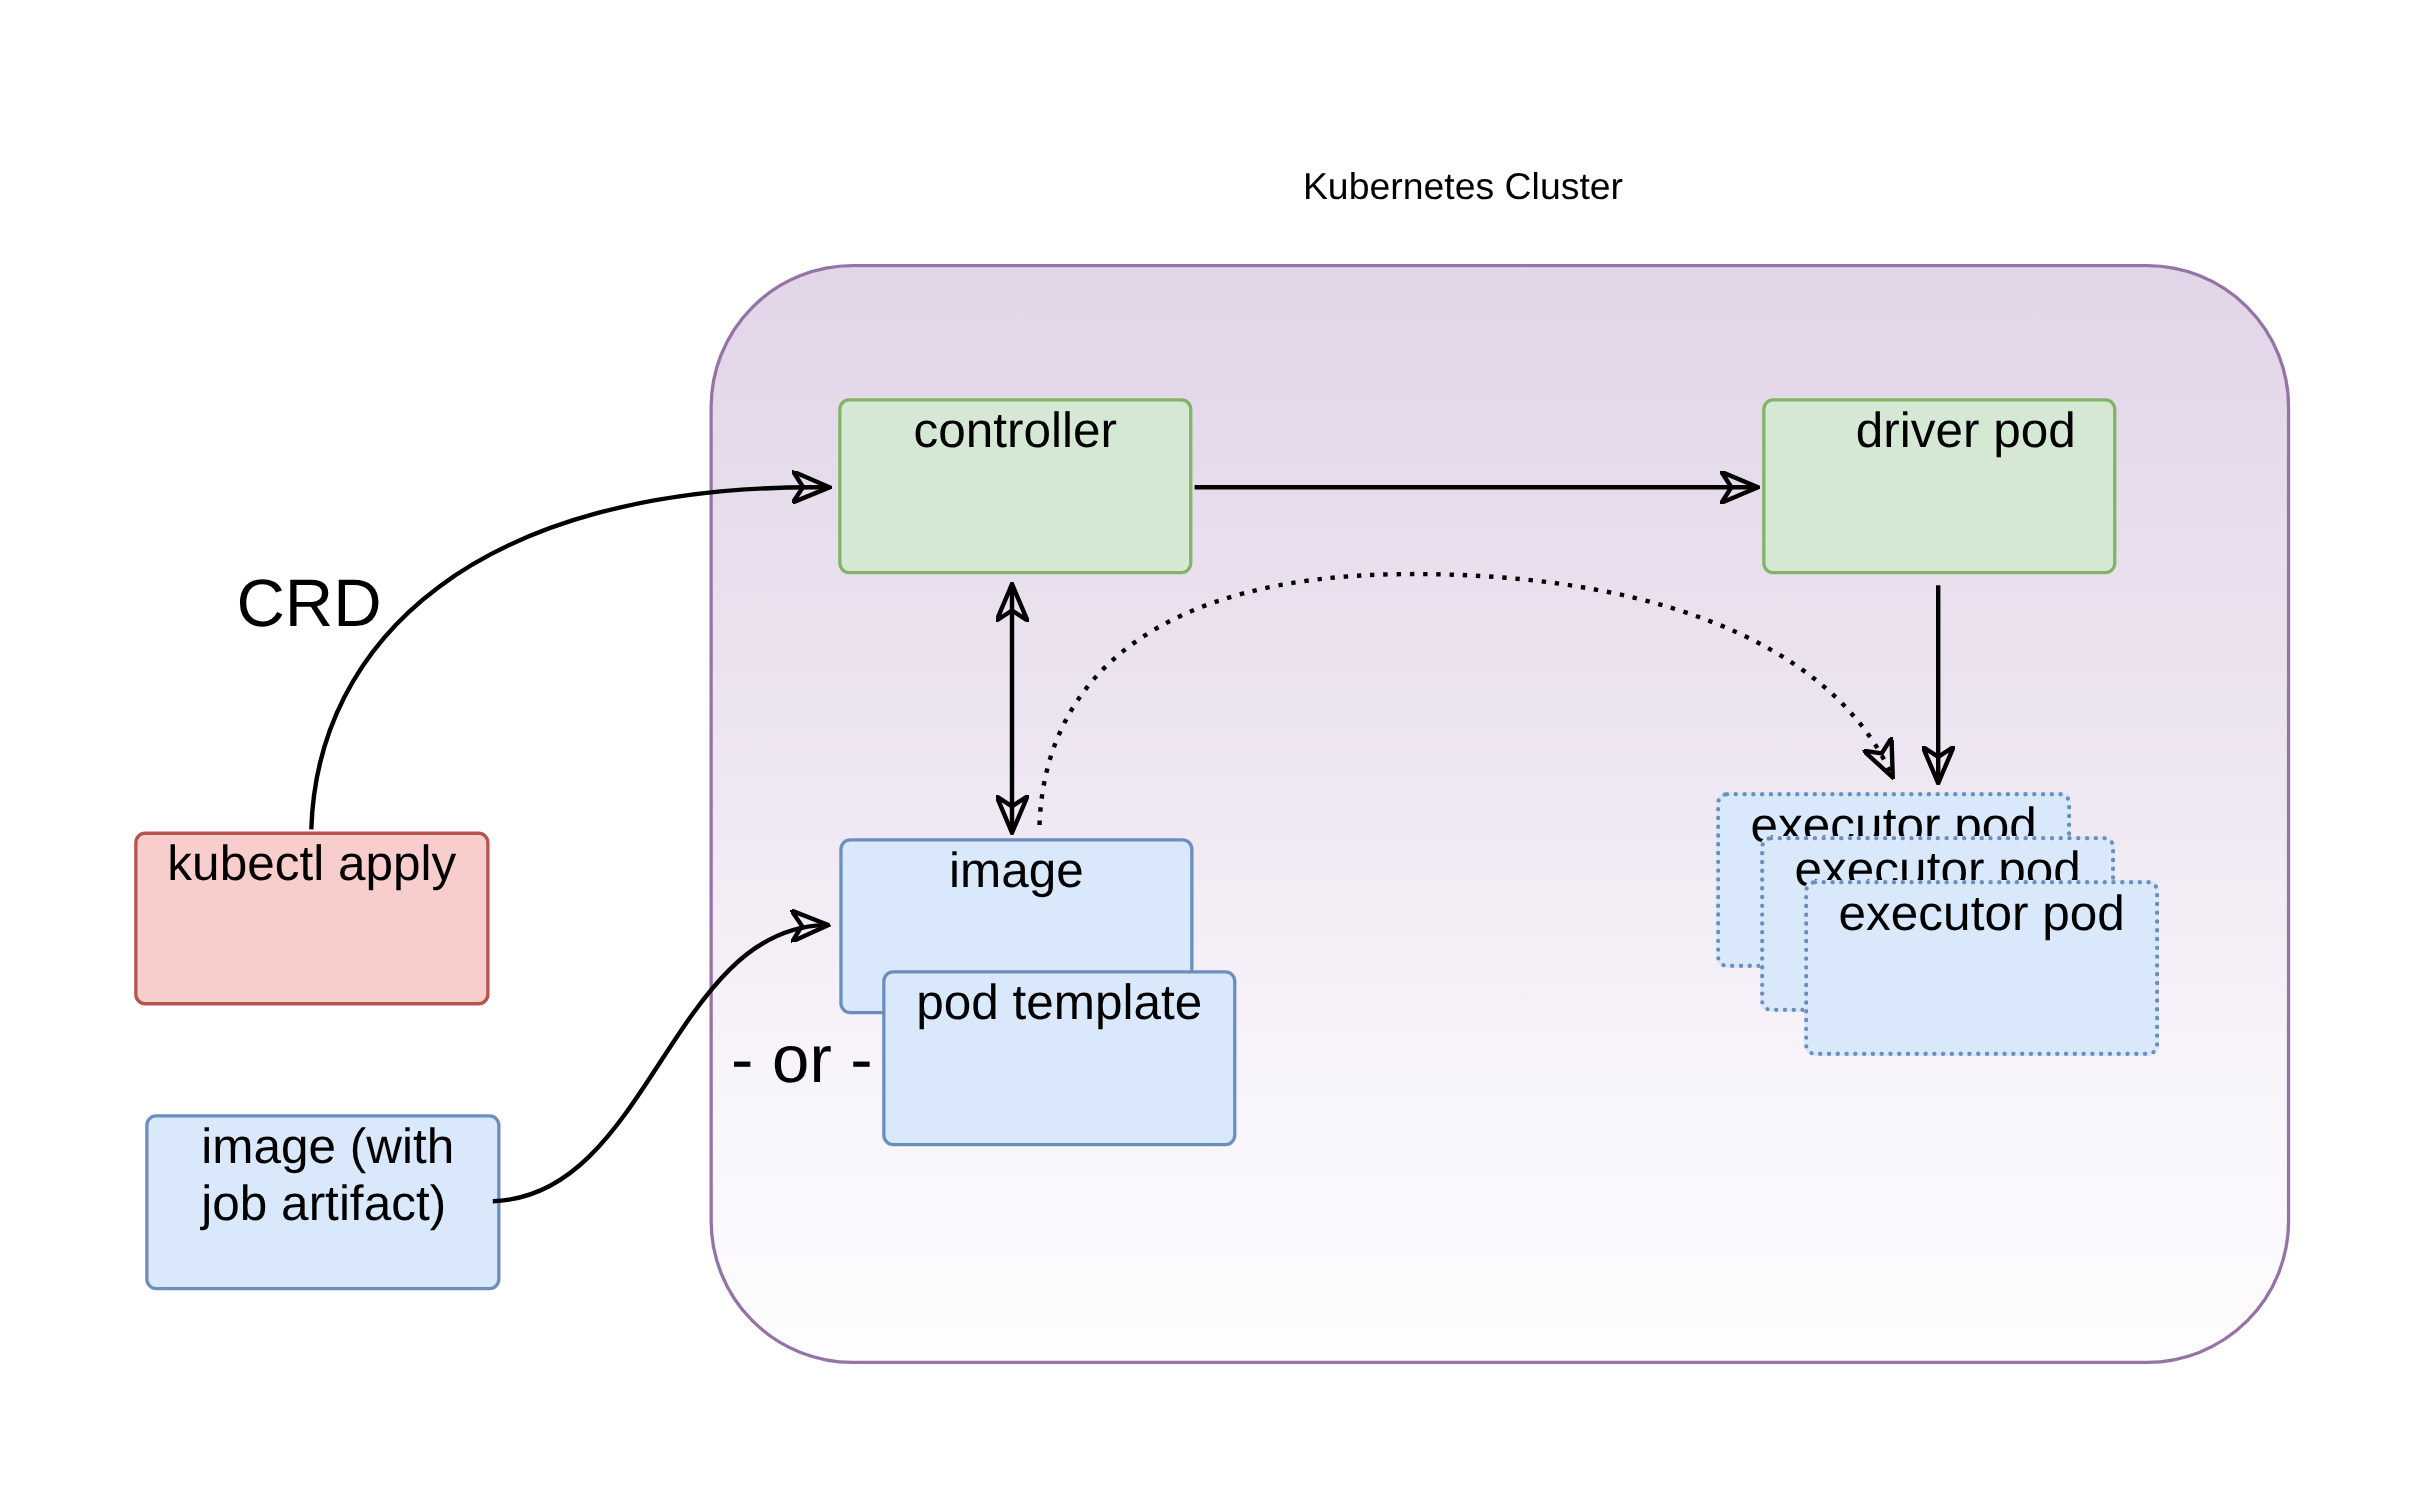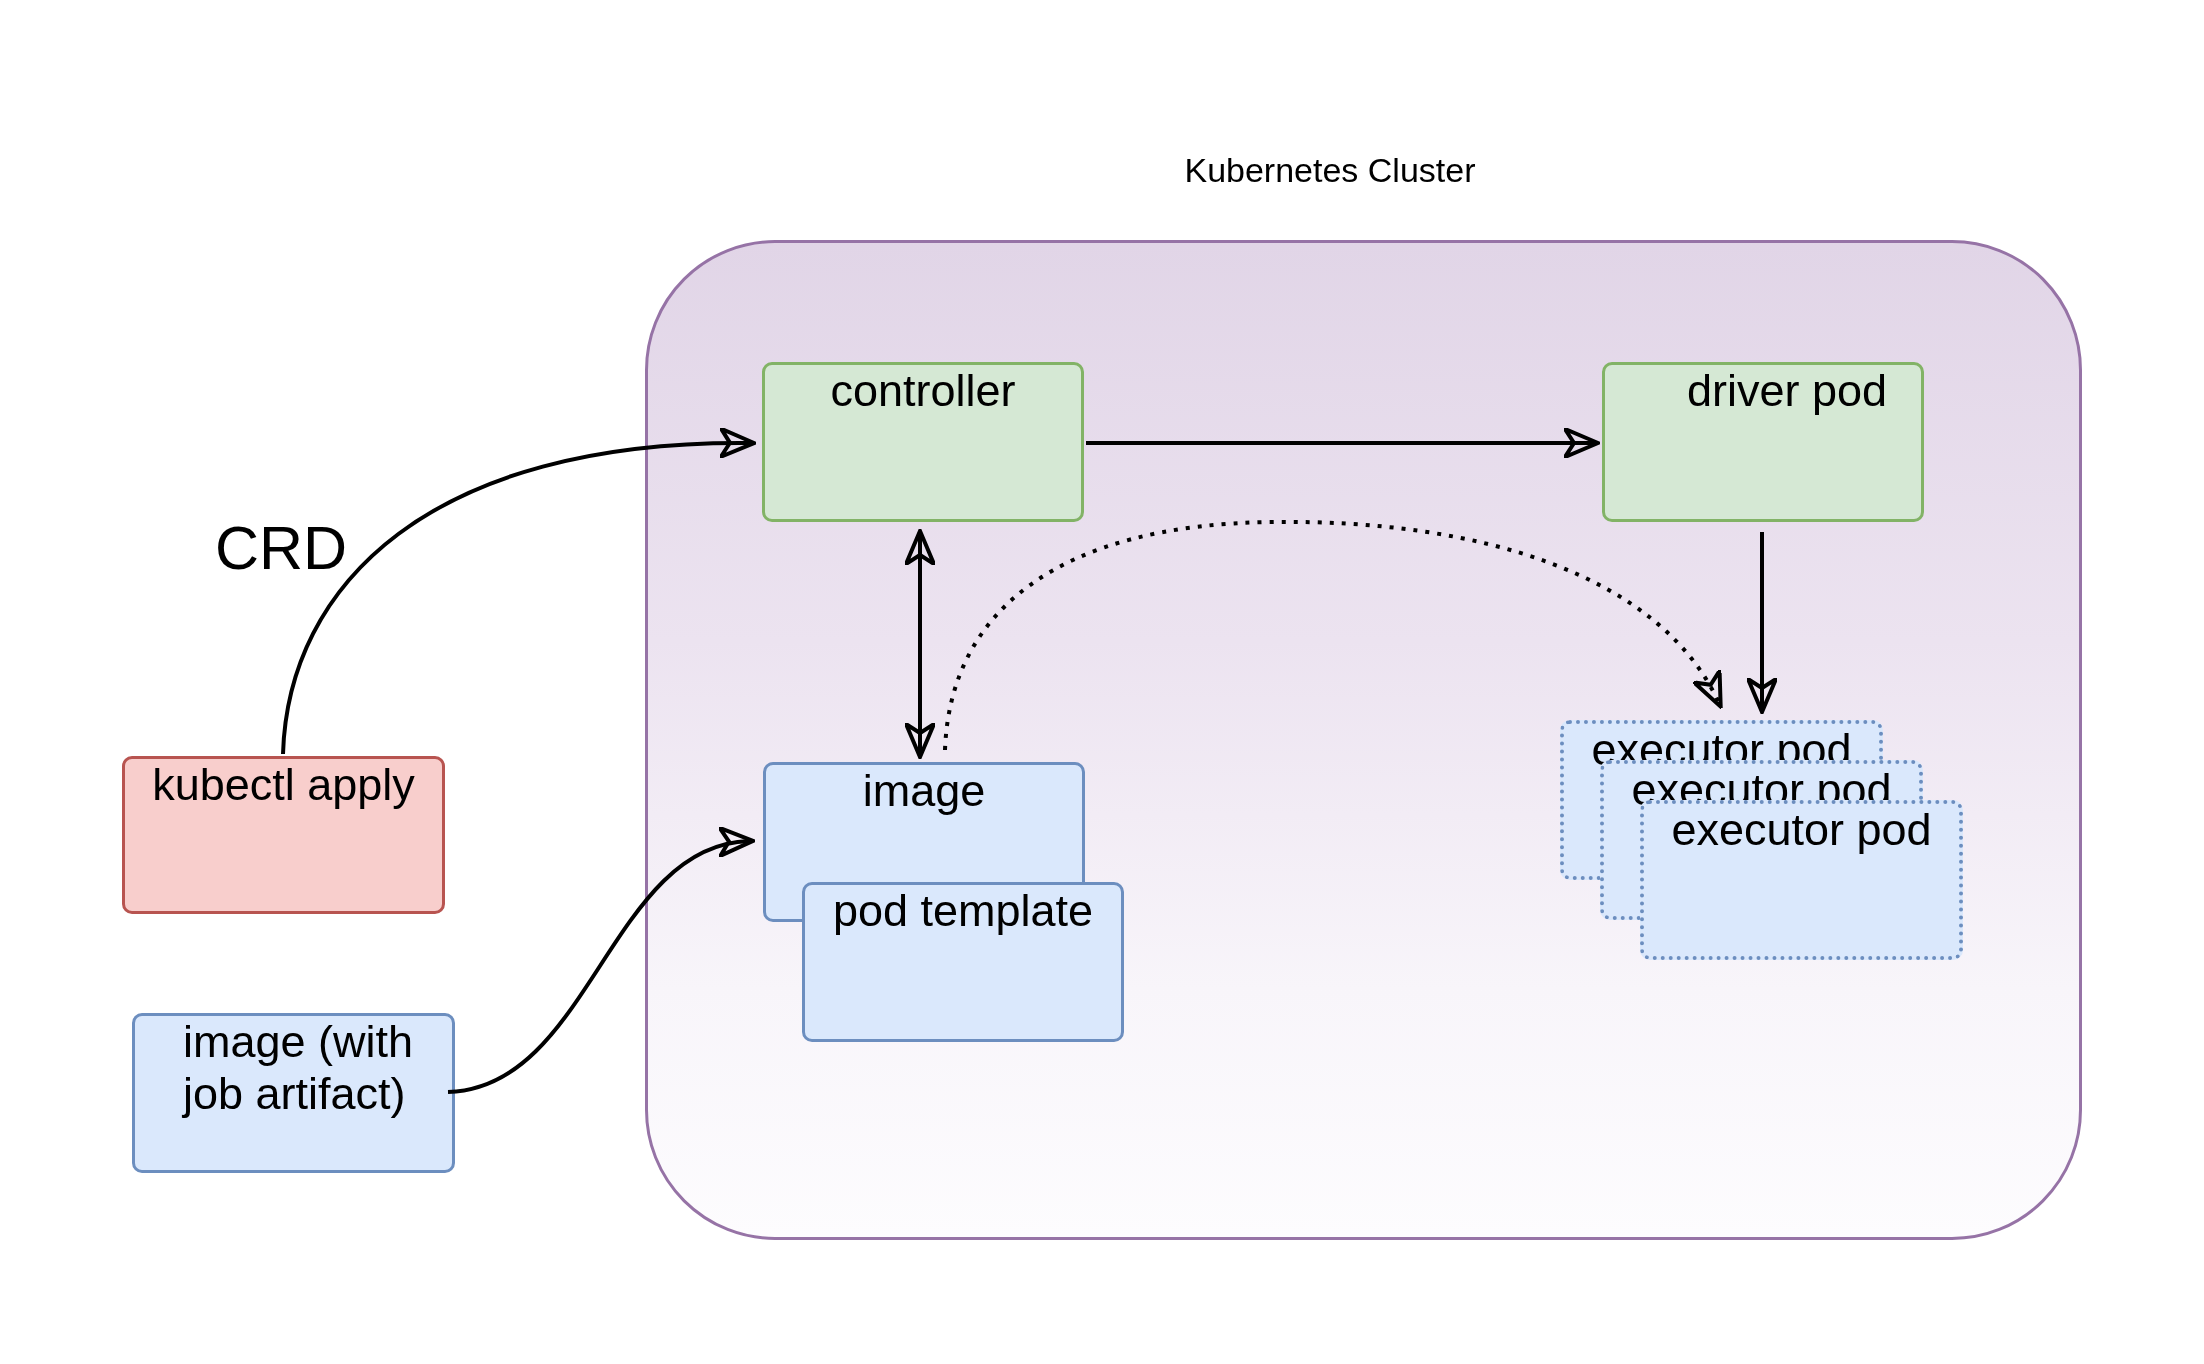--- a/index.html
+++ b/index.html
@@ -127,20 +127,21 @@
 
   <div class="node node-red node-kubectl-apply">
     <span>kubectl apply</span>
   </div>
   <div class="node node-blue node-image-artifact">
     <span>image (with
 job artifact)</span>
   </div>
 
   <div class="edge-label edge-label-crd">CRD</div>
+  <div class="edge-label edge-label-or">- or -</div>
 
   <svg class="edges" width="2204" height="1364" viewBox="0 0 2204 1364">
     <defs>
       <marker id="ah" viewBox="0 0 36 30" markerWidth="36" markerHeight="30" refX="30" refY="15" orient="auto-start-reverse" markerUnits="userSpaceOnUse">
         <path d="M1,1 L34,15 L1,29 L10,15 Z" fill="#000000" stroke="none"></path>
       </marker>
     </defs>
     <path d="M 283 754 C 288 585, 430 440, 750 443" marker-end="url(#ah)"></path>
     <path d="M 1086 443 L 1594 443" marker-end="url(#ah)"></path>
     <path d="M 920 535 L 920 753" marker-start="url(#ah)" marker-end="url(#ah)"></path>

